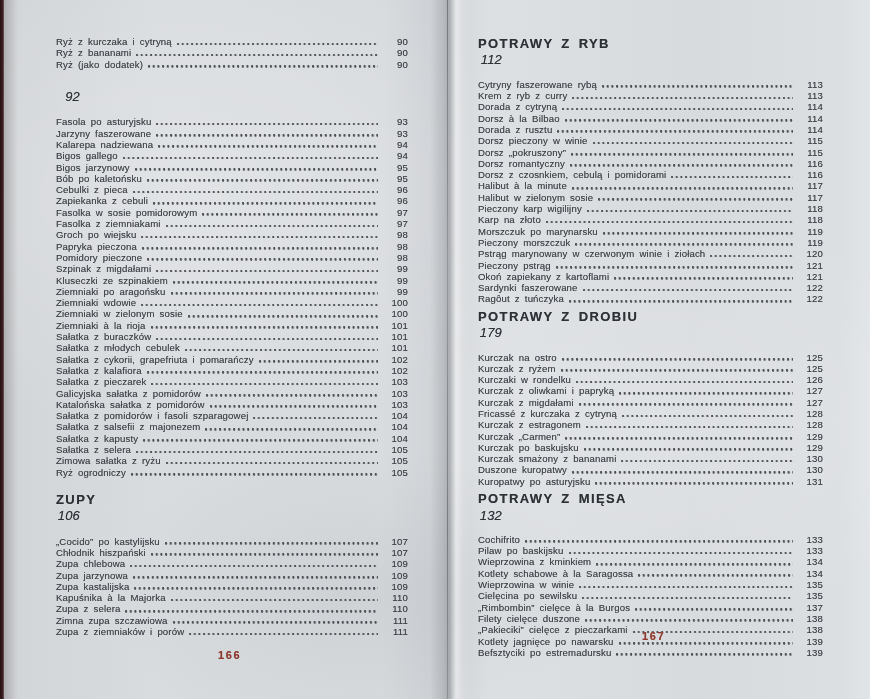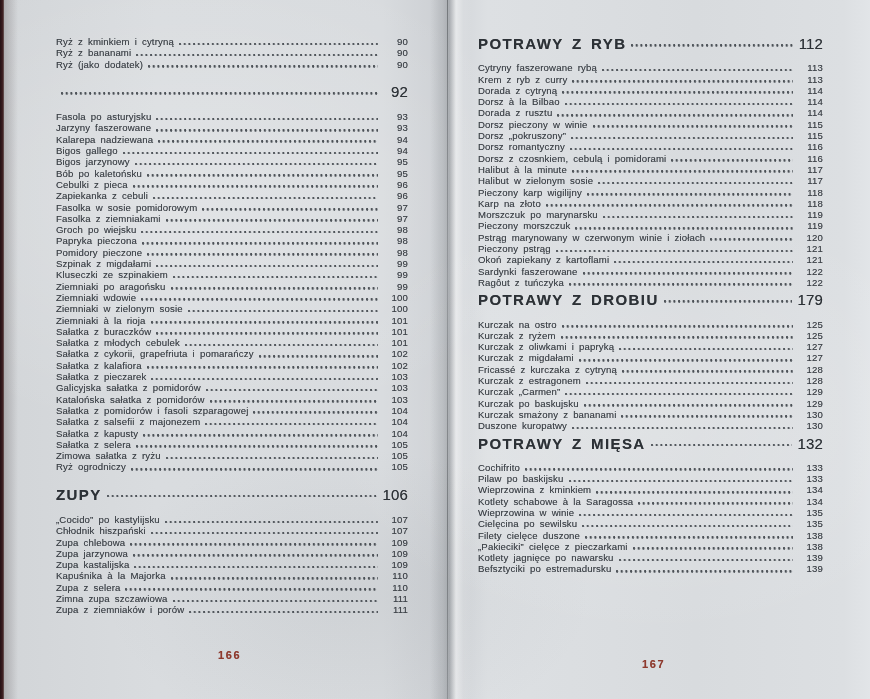--- a/index.html
+++ b/index.html
@@ -52,52 +52,53 @@
   .row .t { flex: 0 0 auto; }
   .row .p { flex: 0 0 auto; min-width: 24px; text-align: right; }
   .dots {
     flex: 1 1 auto; align-self: flex-end;
     height: 2.6px; margin: 0 6px 2.2px 5px;
     background-image: radial-gradient(circle at 1.1px 1.2px, #4b5056 0.95px, rgba(0,0,0,0) 1.35px);
     background-size: 4.7px 2.6px; background-repeat: repeat-x;
   }
   .heading {
     font-weight: bold; color: #2c3136;
-    font-size: 15px; letter-spacing: 1.4px; word-spacing: 3px;
+    font-size: 13px; letter-spacing: 1.4px; word-spacing: 3px;
     margin: 16px 0 14px 0;
     text-shadow: 0 0 0.5px rgba(44,49,54,0.6);
+    flex-direction: column;
   }
   .heading .dots { margin-bottom: 2.6px; }
-  .heading .p { font-weight: normal; letter-spacing: 0.15px; }
+  .heading .p { font-weight: normal; letter-spacing: 0.15px; font-style: italic; }
   .page-right .heading { margin: 6px 0 13px 0; }
   .page-right .heading.first { margin-top: 0; }
 
   .folio {
     position: absolute; font-size: 11px; font-weight: bold;
     color: #8e3a2e; letter-spacing: 1.6px;
     text-shadow: 0 0 0.5px rgba(142,58,46,0.6);
   }
   .folio-left  { left: 218px; top: 649px; }
-  .folio-right { left: 642px; top: 658px; }
+  .folio-right { left: 642px; top: 630px; }
 </style>
 </head>
 <body>
 
 <div class="book">
   <div class="edge-left"></div>
   <div class="edge-left-shade"></div>
   <div class="gutter"></div>
   <div class="gutter-line"></div>
 
   <div class="page page-left">
 
     <div class="toc">
 
         <div class="row">
-          <span class="t">Ryż z kminkiem i cytryną</span>
+          <span class="t">Ryż z kurczaka i cytryną</span>
           <span class="dots"></span>
           <span class="p">90</span>
         </div>
 
         <div class="row">
           <span class="t">Ryż z bananami</span>
           <span class="dots"></span>
           <span class="p">90</span>
         </div>
 
@@ -517,20 +518,25 @@
           <span class="dots"></span>
           <span class="p">125</span>
         </div>
 
         <div class="row">
           <span class="t">Kurczak z ryżem</span>
           <span class="dots"></span>
           <span class="p">125</span>
         </div>
 
+        <div class="row">
+          <span class="t">Kurczaki w rondelku</span>
+          <span class="dots"></span>
+          <span class="p">126</span>
+        </div>
 
         <div class="row">
           <span class="t">Kurczak z oliwkami i papryką</span>
           <span class="dots"></span>
           <span class="p">127</span>
         </div>
 
         <div class="row">
           <span class="t">Kurczak z migdałami</span>
           <span class="dots"></span>
@@ -566,20 +572,25 @@
           <span class="dots"></span>
           <span class="p">130</span>
         </div>
 
         <div class="row">
           <span class="t">Duszone kuropatwy</span>
           <span class="dots"></span>
           <span class="p">130</span>
         </div>
 
+        <div class="row">
+          <span class="t">Kuropatwy po asturyjsku</span>
+          <span class="dots"></span>
+          <span class="p">131</span>
+        </div>
       </div>
 
     <div class="row heading">
       <span class="t">POTRAWY Z MIĘSA</span>
       <span class="dots"></span>
       <span class="p">132</span>
     </div>
 
     <div class="toc">
 
@@ -612,20 +623,25 @@
           <span class="dots"></span>
           <span class="p">135</span>
         </div>
 
         <div class="row">
           <span class="t">Cielęcina po sewilsku</span>
           <span class="dots"></span>
           <span class="p">135</span>
         </div>
 
+        <div class="row">
+          <span class="t">„Rimbombin” cielęce à la Burgos</span>
+          <span class="dots"></span>
+          <span class="p">137</span>
+        </div>
 
         <div class="row">
           <span class="t">Filety cielęce duszone</span>
           <span class="dots"></span>
           <span class="p">138</span>
         </div>
 
         <div class="row">
           <span class="t">„Pakieciki” cielęce z pieczarkami</span>
           <span class="dots"></span>

